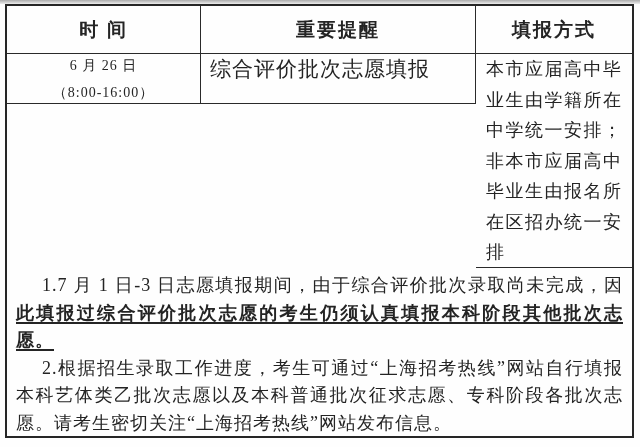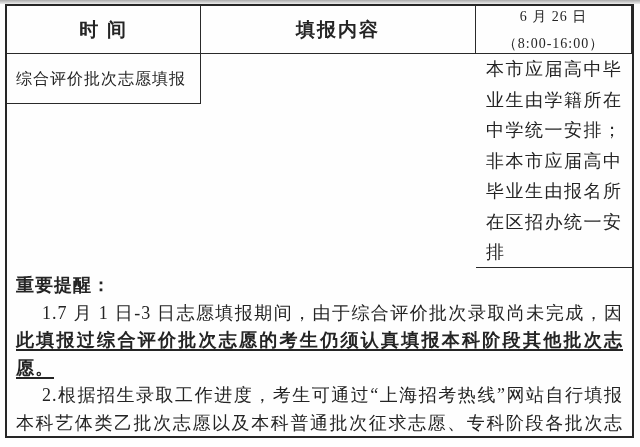--- a/index.html
+++ b/index.html
@@ -20,22 +20,22 @@
   .bB{border-bottom:1.5px solid #2a2a2a;}
   .head{
     font-weight:bold;font-size:19px;letter-spacing:2px;
     display:flex;align-items:center;justify-content:center;
   }
   .time-cell{
     display:flex;align-items:center;justify-content:center;text-align:center;
     font-size:14px;line-height:27px;letter-spacing:1px;white-space:pre-line;font-family:Liberation Serif, serif;
   }
   .content-cell{
-    display:flex;align-items:center;padding:0 8px 0 9px;
-    font-size:16px;letter-spacing:1px;
+    display:flex;padding:0 8px 0 9px;
+    font-size:21px;letter-spacing:1px;
   }
   .content-cell .txt{
     width:100%;line-height:31px;text-align:justify;text-justify:inter-character;
   }
   .method-cell{
     grid-column:3;grid-row:2 / 4;display:flex;align-items:flex-start;
     padding:0 10px;font-size:18px;letter-spacing:1px;
   }
   .method-cell .txt{
     width:100%;line-height:30.5px;text-align:justify;text-align-last:justify;
@@ -54,33 +54,33 @@
 </style>
 </head>
 <body>
 
 <div class="page">
   <div class="scan-edge"></div>
 
   <div class="doc-table">
 
     <div class="cell head bR bB">时  间</div>
-    <div class="cell head bR bB">填报内容</div>
+    <div class="cell head bR bB">重要提醒</div>
+    <div class="cell head bB">填报方式</div>
 
     <div class="cell time-cell bR bB">6 月 26 日
 （8:00-16:00）</div>
     <div class="cell content-cell bR bB">
       <div class="txt">综合评价批次志愿填报</div>
     </div>
 
 
     <div class="cell method-cell bB">
       <div class="txt">本市应届高中毕业生由学籍所在中学统一安排；非本市应届高中毕业生由报名所在区招办统一安排</div>
     </div>
 
     <div class="cell notice-cell">
-      <div class="notice-title">重要提醒：</div>
       <p class="para"><span>1.7 月 1 日-3 日志愿填报期间，由于综合评价批次录取尚未完成，因</span><span class="em-seg">此填报过综合评价批次志愿的考生仍须认真填报本科阶段其他批次志愿。</span></p>
       <p class="para">2.根据招生录取工作进度，考生可通过“上海招考热线”网站自行填报本科艺体类乙批次志愿以及本科普通批次征求志愿、专科阶段各批次志愿。请考生密切关注“上海招考热线”网站发布信息。</p>
     </div>
 
   </div>
 </div>
 
 </body></html>

